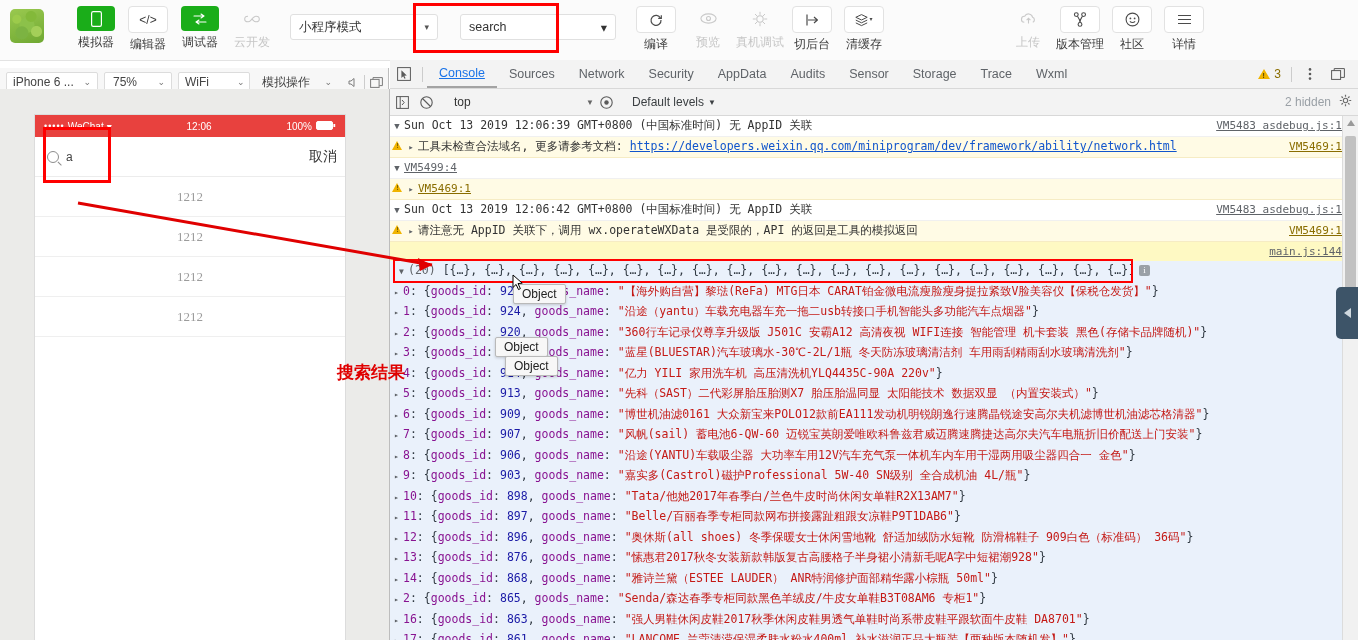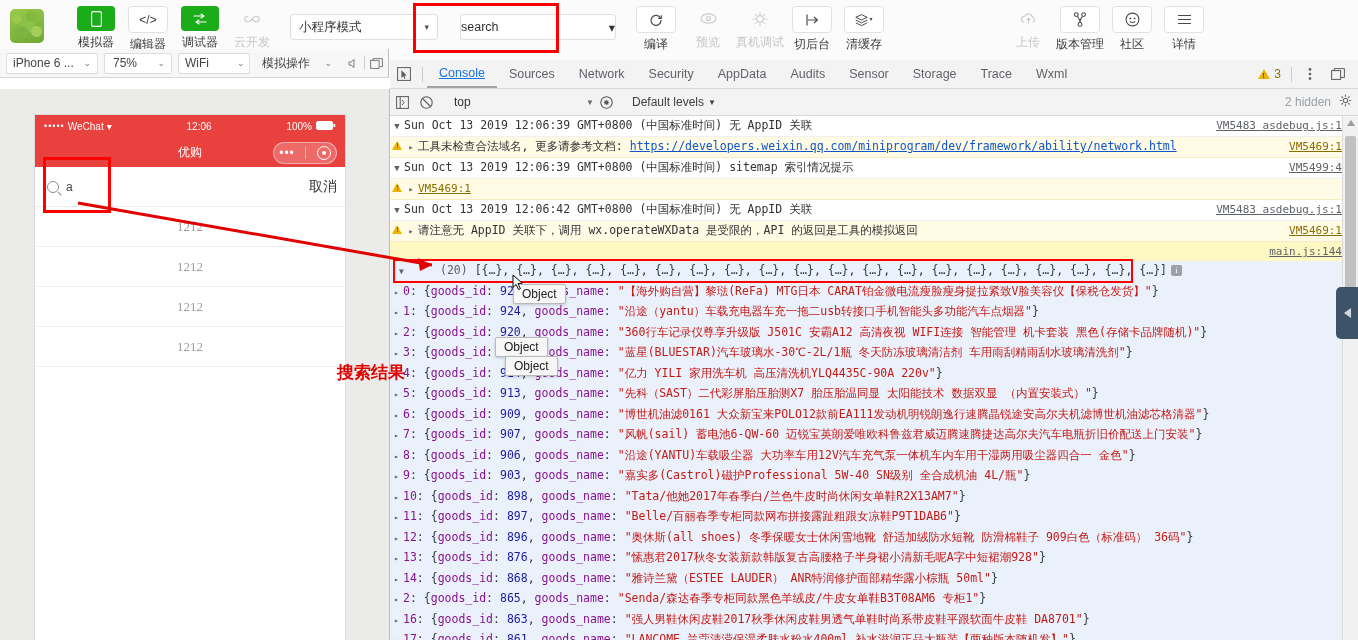--- a/index.html
+++ b/index.html
@@ -47,32 +47,32 @@
   .tb-select{
     margin:14px 0 0 12px;width:148px;height:26px;background:#fff;
     border:1px solid #e0e0e0;border-radius:3px;display:flex;align-items:center;
     padding:0 8px;box-sizing:border-box;font-size:12.5px;color:#333;
     justify-content:space-between;
   }
   .tb-select .cap{font-size:9px;color:#555;}
   .searchwrap{position:relative;margin:14px 0 0 22px;}
   .tb-search{
     width:156px;height:26px;background:#fff;border:1px solid #e0e0e0;
-    border-radius:3px;display:flex;align-items:center;padding:0 0;
+    border-radius:3px;display:flex;align-items:center;padding:0 8px;
     box-sizing:border-box;font-size:12.5px;color:#333;justify-content:space-between;
   }
   .redbox{position:absolute;border:3px solid #f00;pointer-events:none;}
   .rb-search{left:-47px;top:-11px;width:140px;height:44px;}
 
   .tb-sep{width:14px;}
   .tb-right{display:flex;align-items:flex-start;}
 
   
   .subbar{
-    position:absolute;left:0;top:49px;width:1358px;height:29px;
+    position:absolute;left:0;top:68px;width:1358px;height:29px;
     background:#f7f7f7;border-bottom:1px solid #d8d8d8;display:flex;align-items:center;
   }
   .ddl{
     height:21px;display:flex;align-items:center;justify-content:space-between;
     background:#fff;border:1px solid #dcdcdc;border-radius:2px;margin-left:6px;
     padding:0 6px;box-sizing:border-box;font-size:12px;color:#444;
   }
   .ddl .cv{font-size:9px;color:#777;margin-left:8px;}
   .icobtn{width:22px;height:21px;display:flex;align-items:center;justify-content:center;color:#7c7c7c;}
 
@@ -144,21 +144,21 @@
   .arow{display:flex;align-items:flex-start;line-height:18.5px;min-height:18px;white-space:nowrap;}
   .arow .tri{width:13px;flex:0 0 13px;text-align:center;color:#5f6368;font-size:8px;padding-top:2px;}
   .arow .body{flex:1 1 auto;overflow:hidden;text-overflow:clip;}
   .hdr{position:relative;padding-left:5px;}
   .rb-array{left:3px;top:-2px;width:736px;height:20px;border-width:2px;}
   .k-idx{color:#881391;}
   .k-num{color:#1a1aa6;}
   .k-key{color:#881391;}
   .k-str{color:#c41a16;}
   .k-punc{color:#303942;}
-  .k-dim{color:#5f6368;margin-left:32px;}
+  .k-dim{color:#5f6368;}
   .infobadge{
     display:inline-block;width:11px;height:11px;background:#9aa0a6;color:#fff;
     border-radius:2px;font-size:9px;line-height:11px;text-align:center;
     font-family:"Liberation Serif",serif;vertical-align:middle;margin-left:4px;
   }
   .tipbox{
     position:absolute;background:#f7f7f7;border:1px solid #b9b9b9;
     border-radius:2px;font-family:"Liberation Sans",sans-serif;font-size:12px;
     color:#222;padding:2px 8px;box-shadow:0 1px 3px rgba(0,0,0,.18);
   }
@@ -525,21 +525,20 @@
       <span class="wicon">
           <span class="mini-tri"></span>
         </span>
       <span class="arrow">▸</span>
       <span class="txt"><span>工具未检查合法域名, 更多请参考文档: </span><a class="lnk" href="#">https://developers.weixin.qq.com/miniprogram/dev/framework/ability/network.html</a></span>
       <span class="src">VM5469:1</span>
     </div>
 
     <div class="row group">
       <span class="arrow">▼</span>
-      <span class="txt">Sun Oct 13 2019 12:06:39 GMT+0800 (中国标准时间) sitemap 索引情况提示</span>
       <span class="src">VM5499:4</span>
     </div>
 
     <div class="row warn">
       <span class="wicon">
           <span class="mini-tri"></span>
         </span>
       <span class="arrow">▸</span>
       <span class="src">VM5469:1</span>
     </div>
@@ -681,30 +680,20 @@
           <span>100%</span>
           <span>
             <svg width="20" height="9" viewBox="0 0 20 9">
                 <rect x="0.5" y="0.5" width="16" height="8" rx="1.5" fill="#fff" stroke="#fff"></rect>
                 <rect x="17.4" y="3" width="1.8" height="3" fill="#fff"></rect>
               </svg>
           </span>
         </div>
       </div>
 
-      <div class="navbar">
-        <span>优购</span>
-        <div class="capsule">
-          <span class="d3">•••</span>
-          <span class="sep"></span>
-          <span class="tgt">
-              <i></i>
-            </span>
-        </div>
-      </div>
 
       <div class="searchrow">
         <div class="sbox">
           <span class="mag"></span>
           <span>a</span>
         </div>
         <div class="cancel">取消</div>
         <div class="redbox rb-sbox"></div>
       </div>
 

